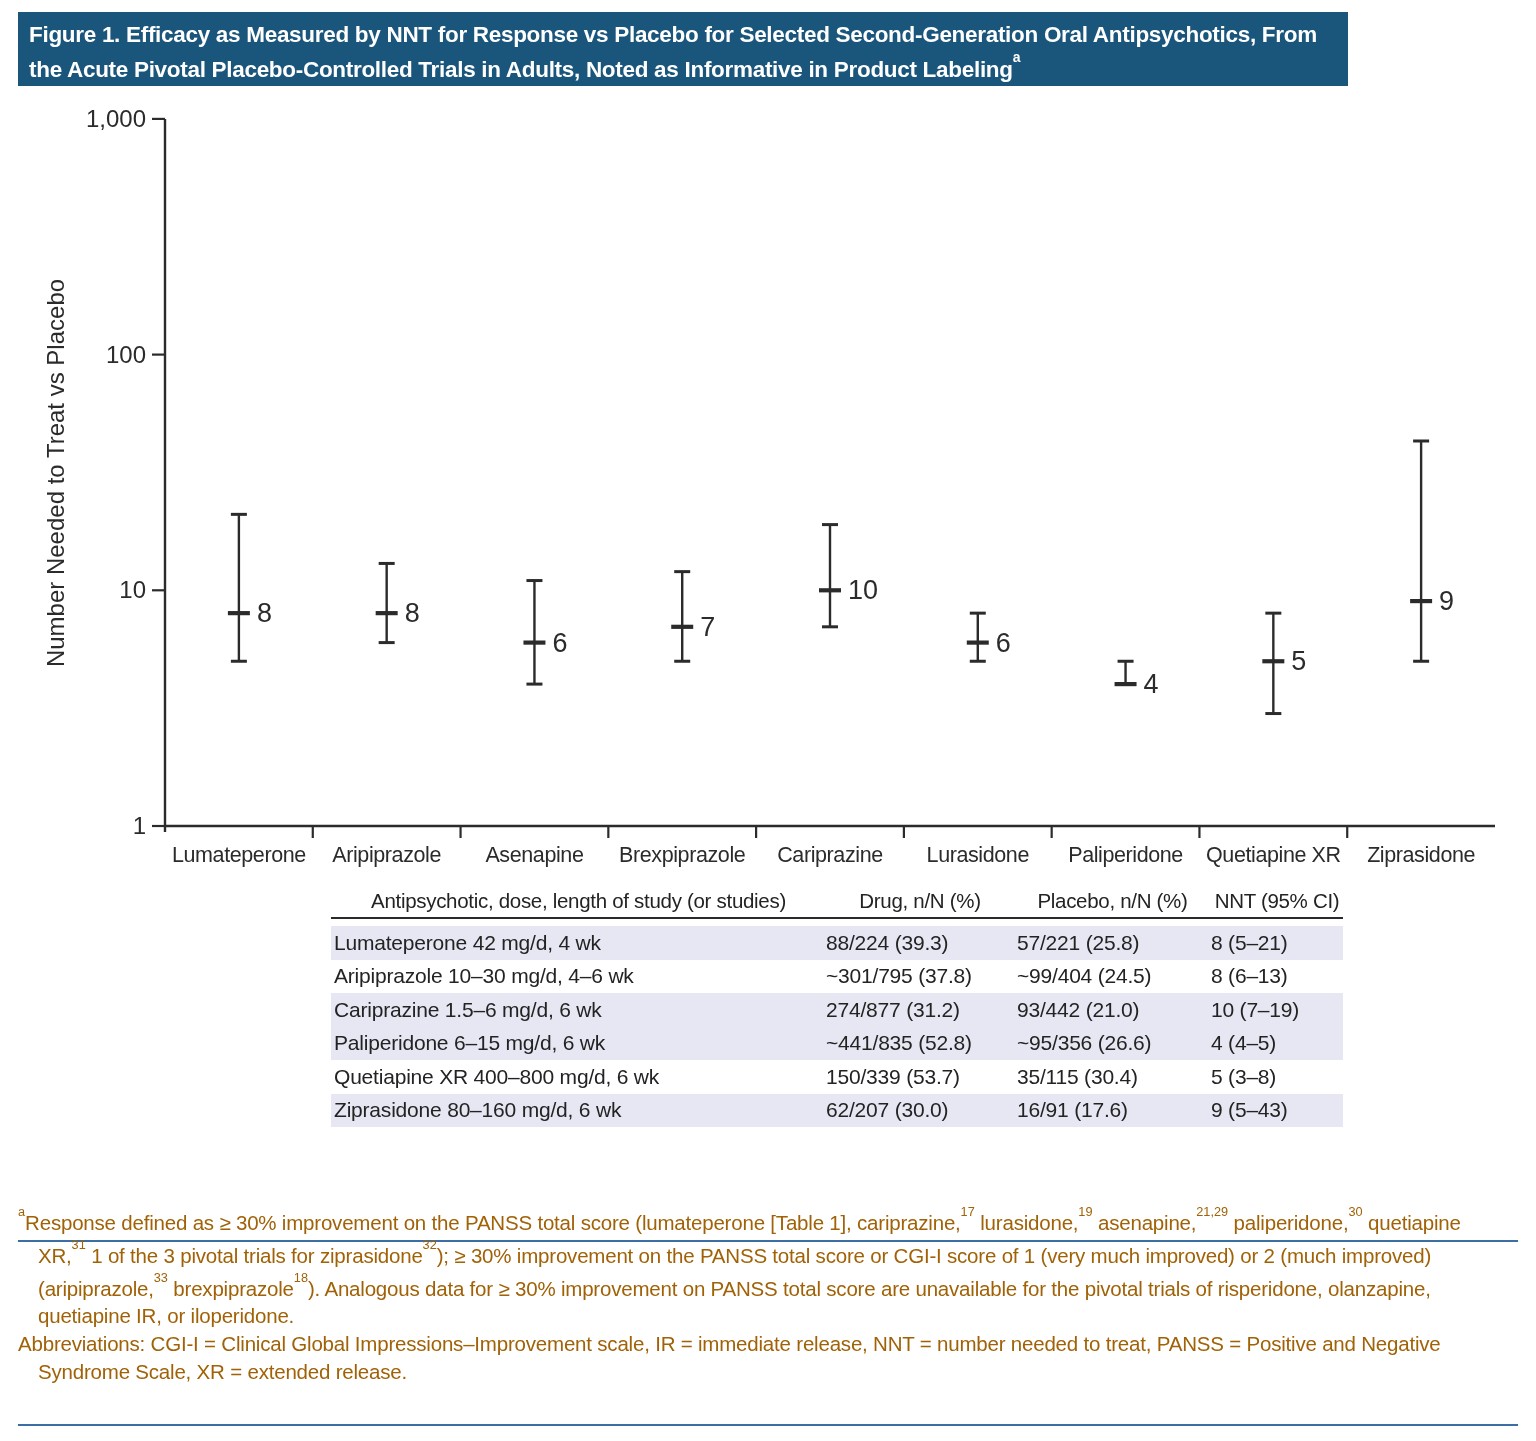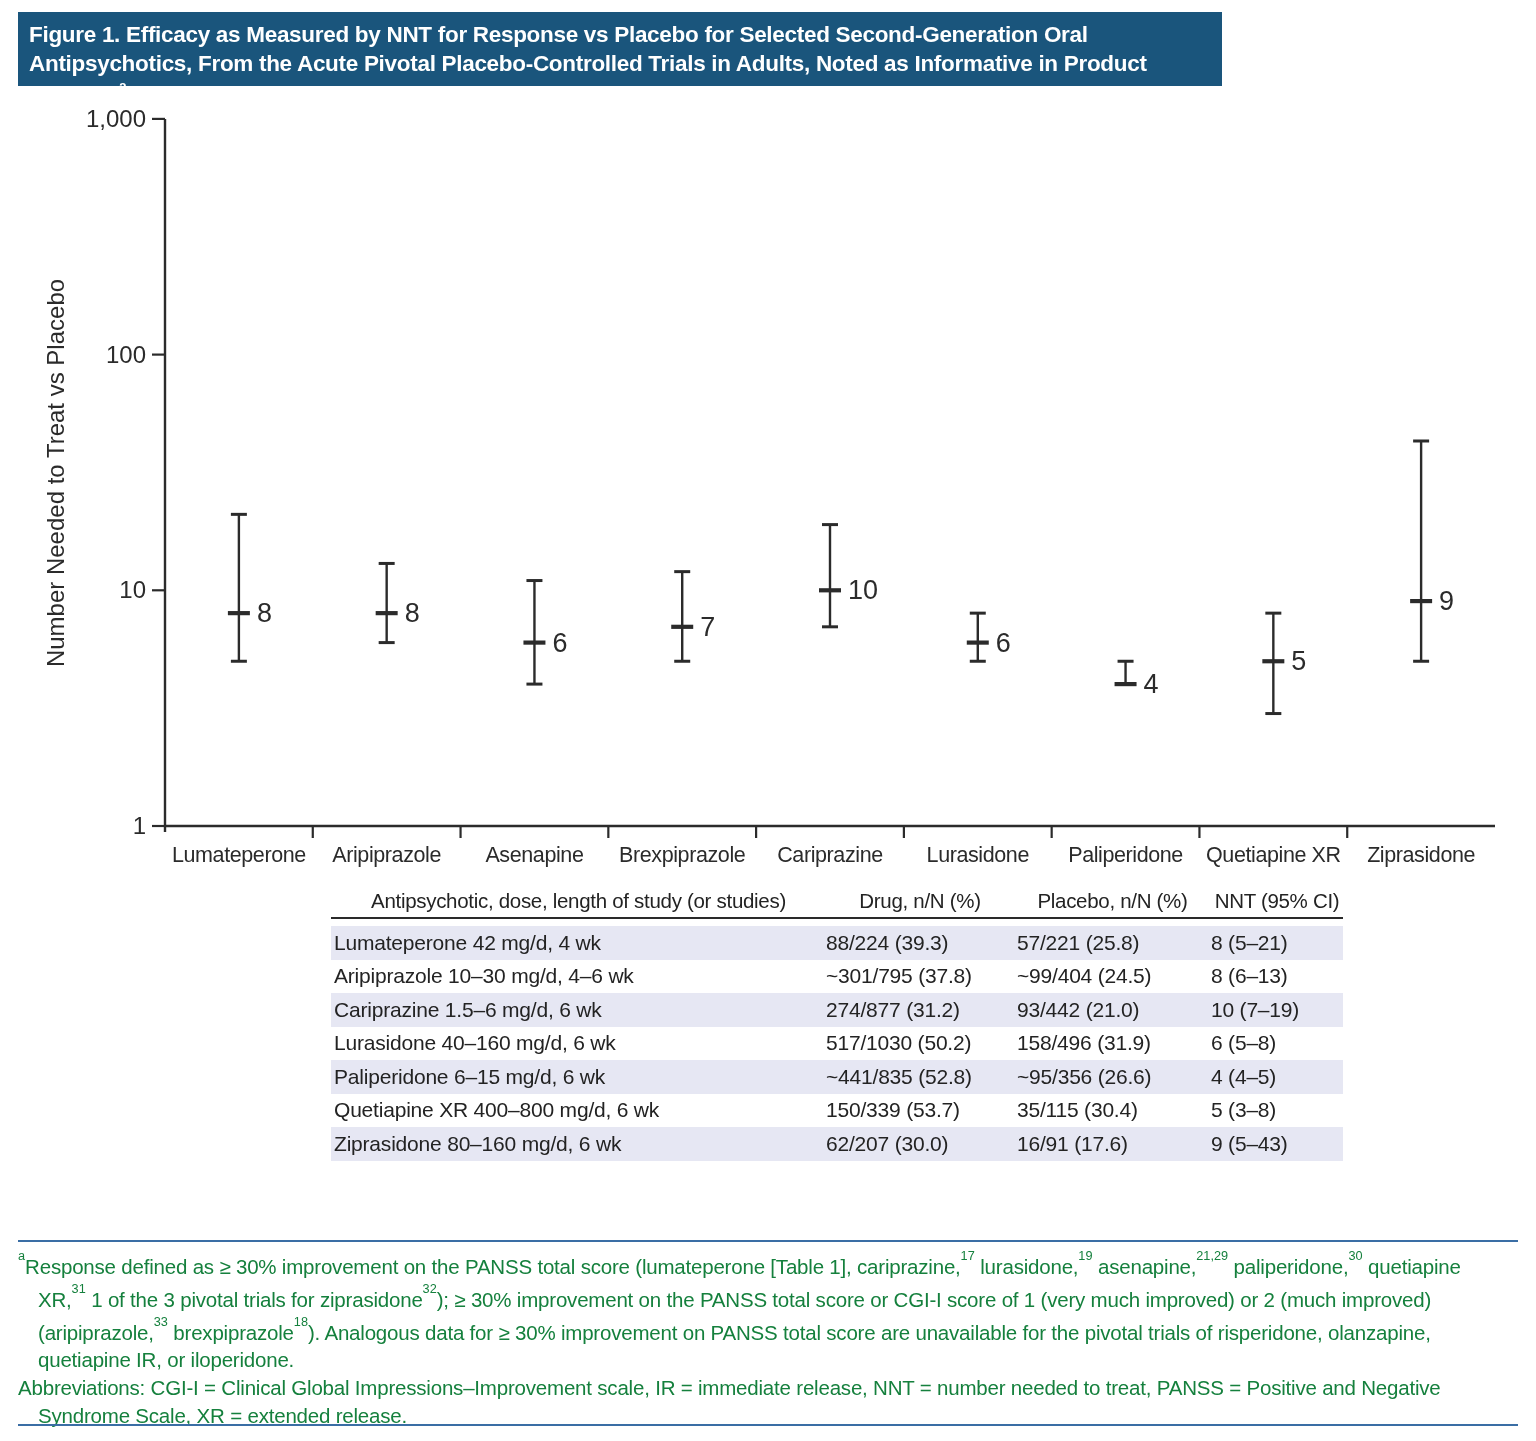--- a/index.html
+++ b/index.html
@@ -1,20 +1,20 @@
 <!DOCTYPE html>
 <html><head>
 <meta charset="utf-8">
 <style>
   html,body{margin:0;padding:0;background:#ffffff;}
   body{width:1536px;height:1441px;font-family:"Liberation Sans",sans-serif;color:#232323;}
   .page{position:relative;width:1536px;height:1441px;overflow:hidden;background:#ffffff;}
 
   
-  .title-bar{position:absolute;left:18px;top:12px;width:1204px;height:74px;background:#1A557C;box-sizing:border-box;padding:8px 12px 0 11px;}
+  .title-bar{position:absolute;left:18px;top:12px;width:1330px;height:74px;background:#1A557C;box-sizing:border-box;padding:8px 12px 0 11px;}
   .title-bar h1{margin:0;color:#ffffff;font-size:22.5px;line-height:29px;font-weight:bold;letter-spacing:-0.3px;}
   .title-bar sup{font-size:0.62em;position:relative;top:-0.45em;}
 
   
   .chart{position:absolute;left:0;top:90px;width:1536px;height:802px;}
   .chart svg{display:block;}
   .chart text{fill:#2b2b2b;}
   .ytick-label{font-size:24px;}
   .cat-label{font-size:21.5px;letter-spacing:-0.4px;}
   .yaxis-title{font-size:24px;}
@@ -29,22 +29,22 @@
       font-size:21px;letter-spacing:-0.2px;}
   .tr.shade{background:#E6E7F3;}
   .th,.td{padding-left:3px;white-space:nowrap;overflow:visible;}
 
   
   .rule{position:absolute;left:18px;width:1500px;height:0;border-top:2.5px solid #3A6EA5;}
   .rule-top{top:1240px;}
   .rule-bottom{top:1424px;}
 
   
-  .footnotes{position:absolute;left:18px;top:1248px;width:1495px;font-size:20.5px;line-height:28px;
-             letter-spacing:-0.2px;color:#15803d;}
+  .footnotes{position:absolute;left:18px;top:1204px;width:1495px;font-size:20.5px;line-height:28px;
+             letter-spacing:-0.2px;color:#a16207;}
   .footnotes p{margin:0;padding-left:20px;text-indent:-20px;}
   .footnotes sup{font-size:0.62em;position:relative;top:-0.45em;letter-spacing:0;}
 </style>
 </head>
 <body>
 
 <div class="page">
 
   <header class="title-bar">
     <h1><span>Figure 1. Efficacy as Measured by NNT for Response vs Placebo for Selected Second-Generation Oral Antipsychotics, From the Acute Pivotal Placebo-Controlled Trials in Adults, Noted as Informative in Product Labeling</span><sup>a</sup></h1>
@@ -165,26 +165,20 @@
           <div class="td">~301/795 (37.8)</div>
           <div class="td">~99/404 (24.5)</div>
           <div class="td">8 (6–13)</div>
         </div>
         <div class="tr shade">
           <div class="td">Cariprazine 1.5–6 mg/d, 6 wk</div>
           <div class="td">274/877 (31.2)</div>
           <div class="td">93/442 (21.0)</div>
           <div class="td">10 (7–19)</div>
         </div>
-        <div class="tr">
-          <div class="td">Lurasidone 40–160 mg/d, 6 wk</div>
-          <div class="td">517/1030 (50.2)</div>
-          <div class="td">158/496 (31.9)</div>
-          <div class="td">6 (5–8)</div>
-        </div>
         <div class="tr shade">
           <div class="td">Paliperidone 6–15 mg/d, 6 wk</div>
           <div class="td">~441/835 (52.8)</div>
           <div class="td">~95/356 (26.6)</div>
           <div class="td">4 (4–5)</div>
         </div>
         <div class="tr">
           <div class="td">Quetiapine XR 400–800 mg/d, 6 wk</div>
           <div class="td">150/339 (53.7)</div>
           <div class="td">35/115 (30.4)</div>

